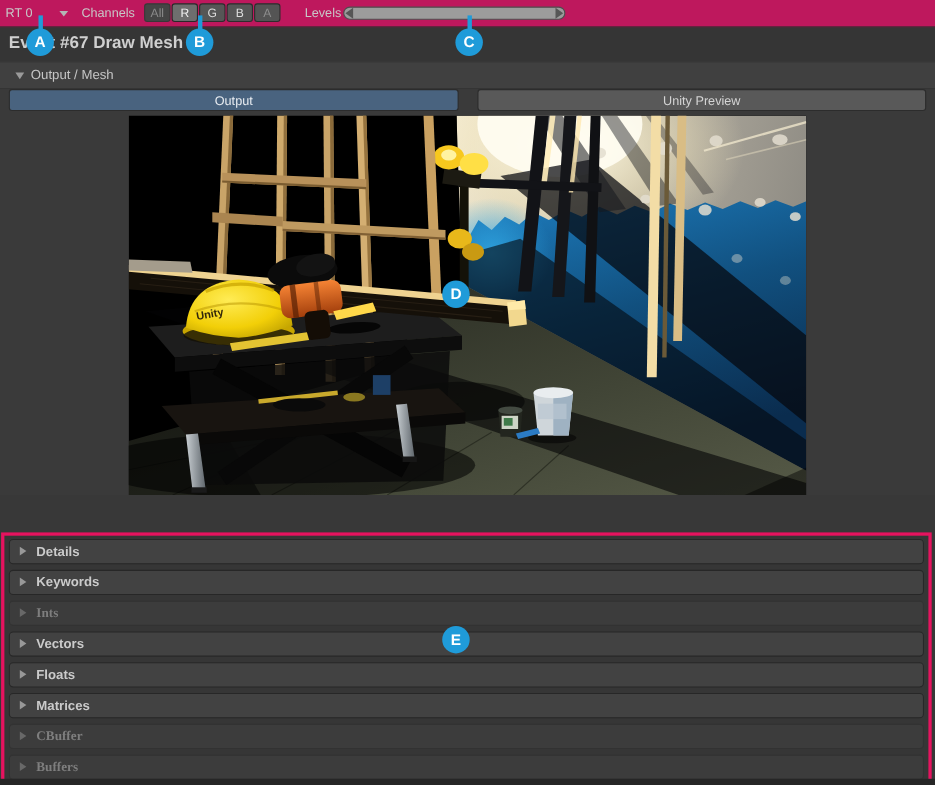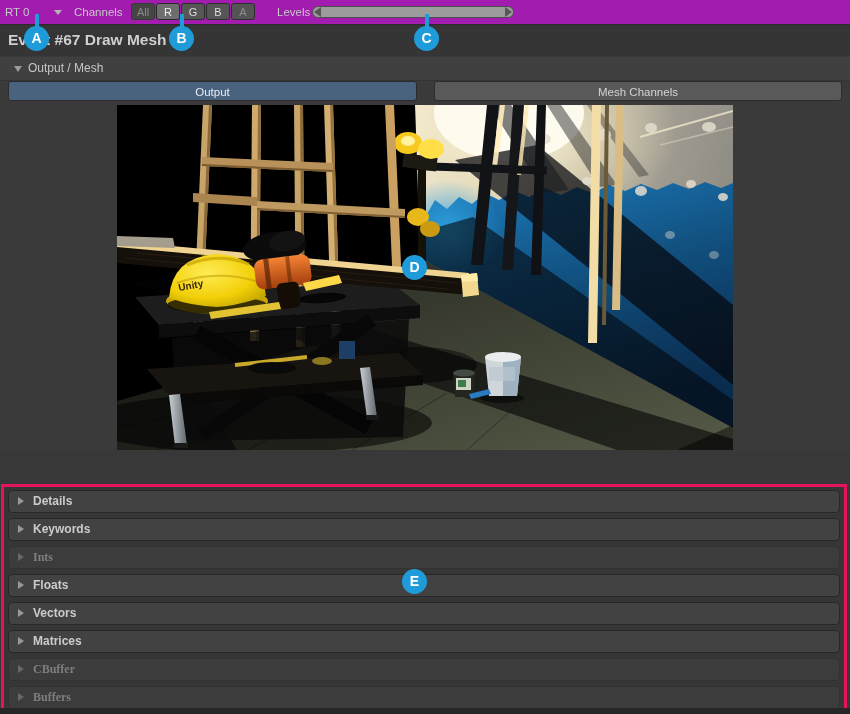--- a/index.html
+++ b/index.html
@@ -1,20 +1,20 @@
 <!DOCTYPE html>
 <html><head>
 <meta charset="utf-8">
 <style>
   html,body{margin:0;padding:0;background:#262626;}
   .app{position:relative;width:850px;height:714px;overflow:hidden;background:#383838;
        font-family:"Liberation Sans",sans-serif;-webkit-font-smoothing:antialiased;}
 
   
-  .toolbar{position:absolute;left:0;top:0;width:850px;height:24px;background:#a21caf;
+  .toolbar{position:absolute;left:0;top:0;width:850px;height:24px;background:#be185d;
            border-bottom:1px solid #2b2b2b;}
   .rt-dropdown{position:absolute;left:0;top:0;width:68px;height:24px;cursor:default;}
   .rt-label{position:absolute;left:5px;top:0;line-height:24px;font-size:11.5px;color:#c8c8c8;}
   .dd-arrow{position:absolute;left:54px;top:10px;width:0;height:0;
             border-left:4px solid transparent;border-right:4px solid transparent;
             border-top:5px solid #b4b4b4;}
   .tb-label{position:absolute;top:0;line-height:24px;font-size:11.5px;color:#c8c8c8;}
   .channels-label{left:74px;}
   .levels-label{left:277px;}
   .ch-btn{position:absolute;top:3px;height:17px;width:24px;border-radius:3px;font-size:11px;
@@ -99,21 +99,21 @@
     <span class="event-title">Event #67 Draw Mesh</span>
   </div>
 
   <div class="content">
     <div class="foldout-row">
       <span class="tri-down"></span>
       <span class="foldout-label">Output / Mesh</span>
     </div>
     <div class="tabs">
       <div class="tab sel">Output</div>
-      <div class="tab unsel">Mesh Channels</div>
+      <div class="tab unsel">Unity Preview</div>
     </div>
 
     <div class="scene">
       <svg width="616" height="345" viewBox="0 0 616 345">
         <defs>
           <clipPath id="wallClip">
               <polygon points="298,0 616,0 616,345 303,153"></polygon>
             </clipPath>
           <linearGradient id="gWall" x1="0" y1="0" x2="1" y2="0.25">
             <stop offset="0" stop-color="#f2ead6"></stop>
@@ -315,25 +315,25 @@
       <div class="section-row">
         <span class="tri-right"></span>
         <span class="section-label">Keywords</span>
       </div>
       <div class="section-row disabled">
         <span class="tri-right"></span>
         <span class="section-label">Ints</span>
       </div>
       <div class="section-row">
         <span class="tri-right"></span>
+        <span class="section-label">Vectors</span>
+      </div>
+      <div class="section-row">
+        <span class="tri-right"></span>
         <span class="section-label">Floats</span>
-      </div>
-      <div class="section-row">
-        <span class="tri-right"></span>
-        <span class="section-label">Vectors</span>
       </div>
       <div class="section-row">
         <span class="tri-right"></span>
         <span class="section-label">Matrices</span>
       </div>
       <div class="section-row disabled">
         <span class="tri-right"></span>
         <span class="section-label">CBuffer</span>
       </div>
       <div class="section-row disabled">

